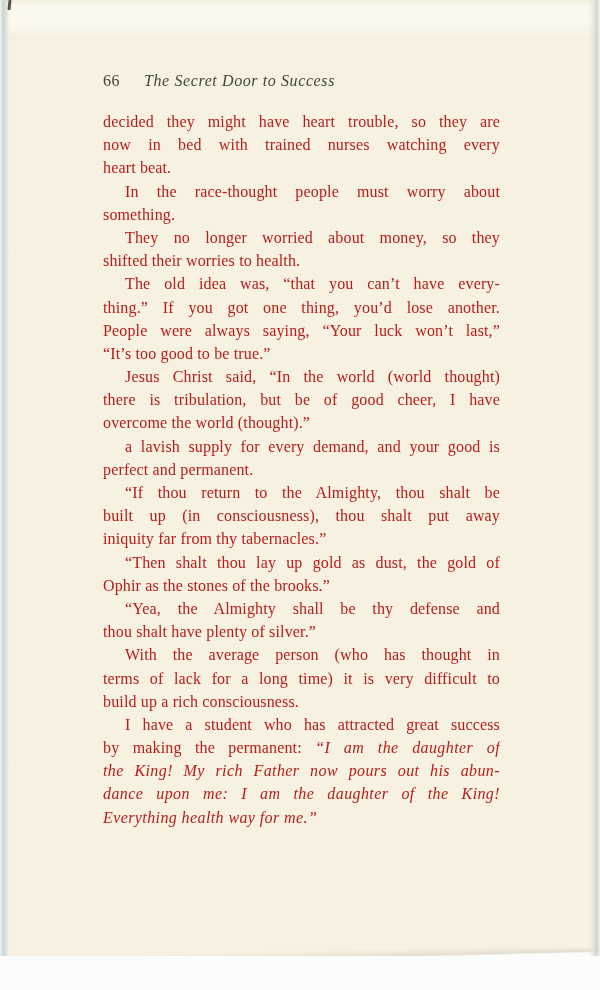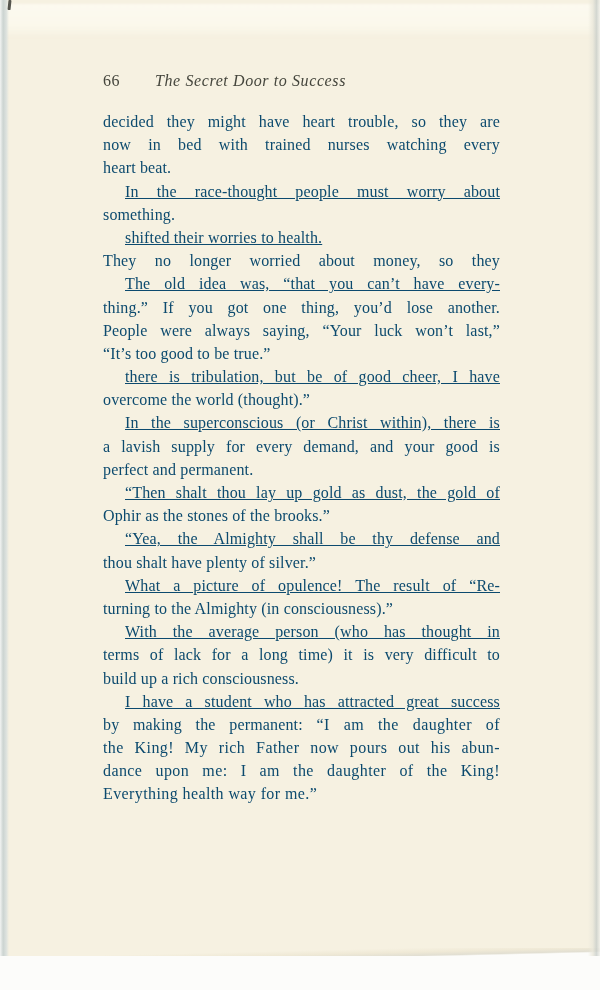--- a/index.html
+++ b/index.html
@@ -67,51 +67,51 @@
     position: absolute;
     left: 103px; top: 70px;
     width: 397px; height: 23px;
     color: #45463d;
     font-size: 16px;
     line-height: 22px;
     white-space: nowrap;
   }
   .page-num {
     display: inline-block;
-    margin-right: 35px;
+    margin-right: 24px;
     letter-spacing: 0.5px;
   }
   .running-title {
     font-style: italic;
     letter-spacing: 0.6px;
     margin-top: 16px;
   }
 
   .body-text-block {
     position: absolute;
     left: 103px; top: 110px;
     width: 397px; height: 800px;
-    color: #0c4a6e;
+    color: #b91c1c;
     font-size: 16px;
     overflow: hidden;
   }
   .para { margin: 0; }
-  .para.indent .line:first-child { text-indent: 22px; text-decoration: underline; }
+  .para.indent .line:first-child { text-indent: 22px; }
   .line {
     height: 23.2px;
     line-height: 23.2px;
     letter-spacing: 0.15px;
     white-space: normal;
   }
   .line.fill {
     text-align: justify;
     text-align-last: justify;
     text-justify: inter-word;
   }
-  .it { letter-spacing: 0.4px; }
+  .it { font-style: italic; letter-spacing: 0.4px; }
 </style>
 </head>
 <body>
 
 <div class="scan">
   <div class="page">
     <div class="top-strip"></div>
     <div class="header">
       <span class="page-num">66</span><span class="running-title">The Secret Door to Success</span>
     </div>
@@ -119,49 +119,50 @@
         <div class="para">
           <div class="line fill"><span>decided they might have heart trouble, so they are</span></div>
           <div class="line fill"><span>now in bed with trained nurses watching every</span></div>
           <div class="line"><span>heart beat.</span></div>
         </div>
         <div class="para indent">
           <div class="line fill"><span>In the race-thought people must worry about</span></div>
           <div class="line"><span>something.</span></div>
         </div>
         <div class="para indent">
+          <div class="line fill"><span>They no longer worried about money, so they</span></div>
           <div class="line"><span>shifted their worries to health.</span></div>
-          <div class="line fill"><span>They no longer worried about money, so they</span></div>
         </div>
         <div class="para indent">
           <div class="line fill"><span>The old idea was, “that you can’t have every-</span></div>
           <div class="line fill"><span>thing.” If you got one thing, you’d lose another.</span></div>
           <div class="line fill"><span>People were always saying, “Your luck won’t last,”</span></div>
           <div class="line"><span>“It’s too good to be true.”</span></div>
         </div>
         <div class="para indent">
+          <div class="line fill"><span>Jesus Christ said, “In the world (world thought)</span></div>
           <div class="line fill"><span>there is tribulation, but be of good cheer, I have</span></div>
           <div class="line"><span>overcome the world (thought).”</span></div>
         </div>
         <div class="para indent">
-          <div class="line fill"><span>In the superconscious (or Christ within), there is</span></div>
           <div class="line fill"><span>a lavish supply for every demand, and your good is</span></div>
           <div class="line"><span>perfect and permanent.</span></div>
+        </div>
+        <div class="para indent">
+          <div class="line fill"><span>“If thou return to the Almighty, thou shalt be</span></div>
+          <div class="line fill"><span>built up (in consciousness), thou shalt put away</span></div>
+          <div class="line"><span>iniquity far from thy tabernacles.”</span></div>
         </div>
         <div class="para indent">
           <div class="line fill"><span>“Then shalt thou lay up gold as dust, the gold of</span></div>
           <div class="line"><span>Ophir as the stones of the brooks.”</span></div>
         </div>
         <div class="para indent">
           <div class="line fill"><span>“Yea, the Almighty shall be thy defense and</span></div>
           <div class="line"><span>thou shalt have plenty of silver.”</span></div>
-        </div>
-        <div class="para indent">
-          <div class="line fill"><span>What a picture of opulence! The result of “Re-</span></div>
-          <div class="line"><span>turning to the Almighty (in consciousness).”</span></div>
         </div>
         <div class="para indent">
           <div class="line fill"><span>With the average person (who has thought in</span></div>
           <div class="line fill"><span>terms of lack for a long time) it is very difficult to</span></div>
           <div class="line"><span>build up a rich consciousness.</span></div>
         </div>
         <div class="para indent">
           <div class="line fill"><span>I have a student who has attracted great success</span></div>
           <div class="line fill"><span>by making the permanent: </span><span class="it">“I am the daughter of</span></div>
           <div class="line fill"><span class="it">the King! My rich Father now pours out his abun-</span></div>

